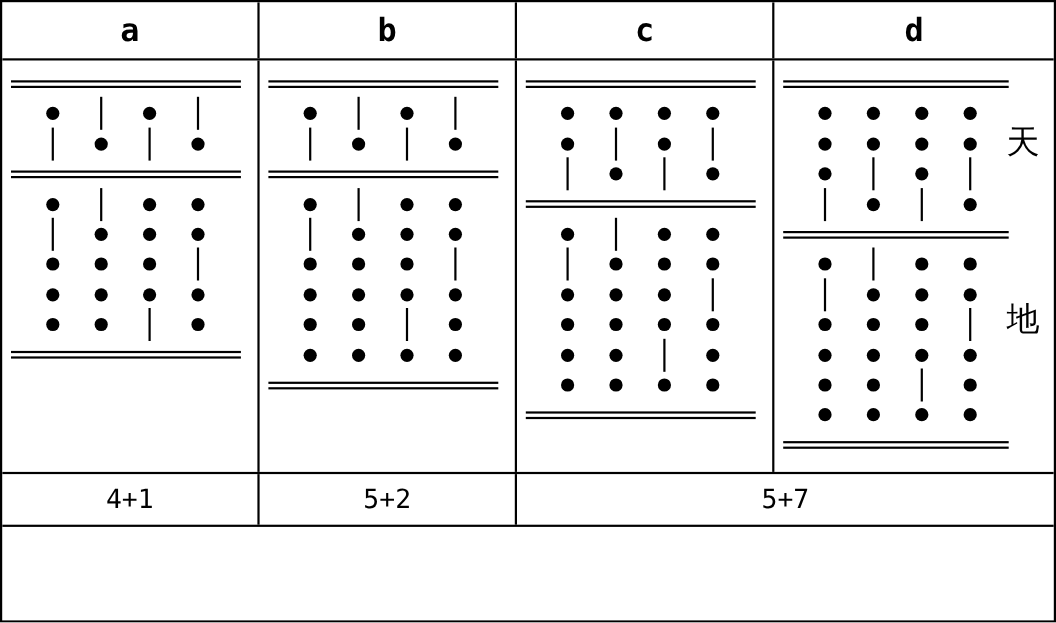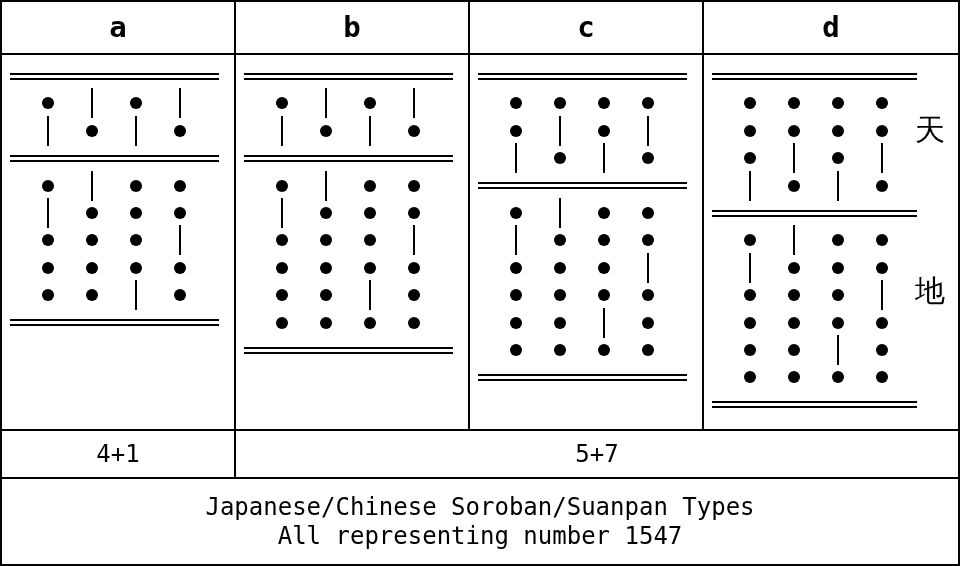--- a/index.html
+++ b/index.html
@@ -244,22 +244,21 @@
           <div class="frame-line" style="top: 329.3px;"></div>
         </div>
       </div>
   </div>
 
   <div class="row label-row">
     <div class="cell label-cell">
       <span class="type-label">4+1</span>
     </div>
     <div class="cell label-cell">
+      <span class="type-label">5+2</span>
+    </div>
+    <div class="cell label-cell">
       <span class="type-label">5+7</span>
     </div>
   </div>
 
-  <div class="caption-row">
-    <div class="caption-line">Japanese/Chinese Soroban/Suanpan Types</div>
-    <div class="caption-line">All representing number 1547</div>
-  </div>
 
 </div>
 
 </body></html>

